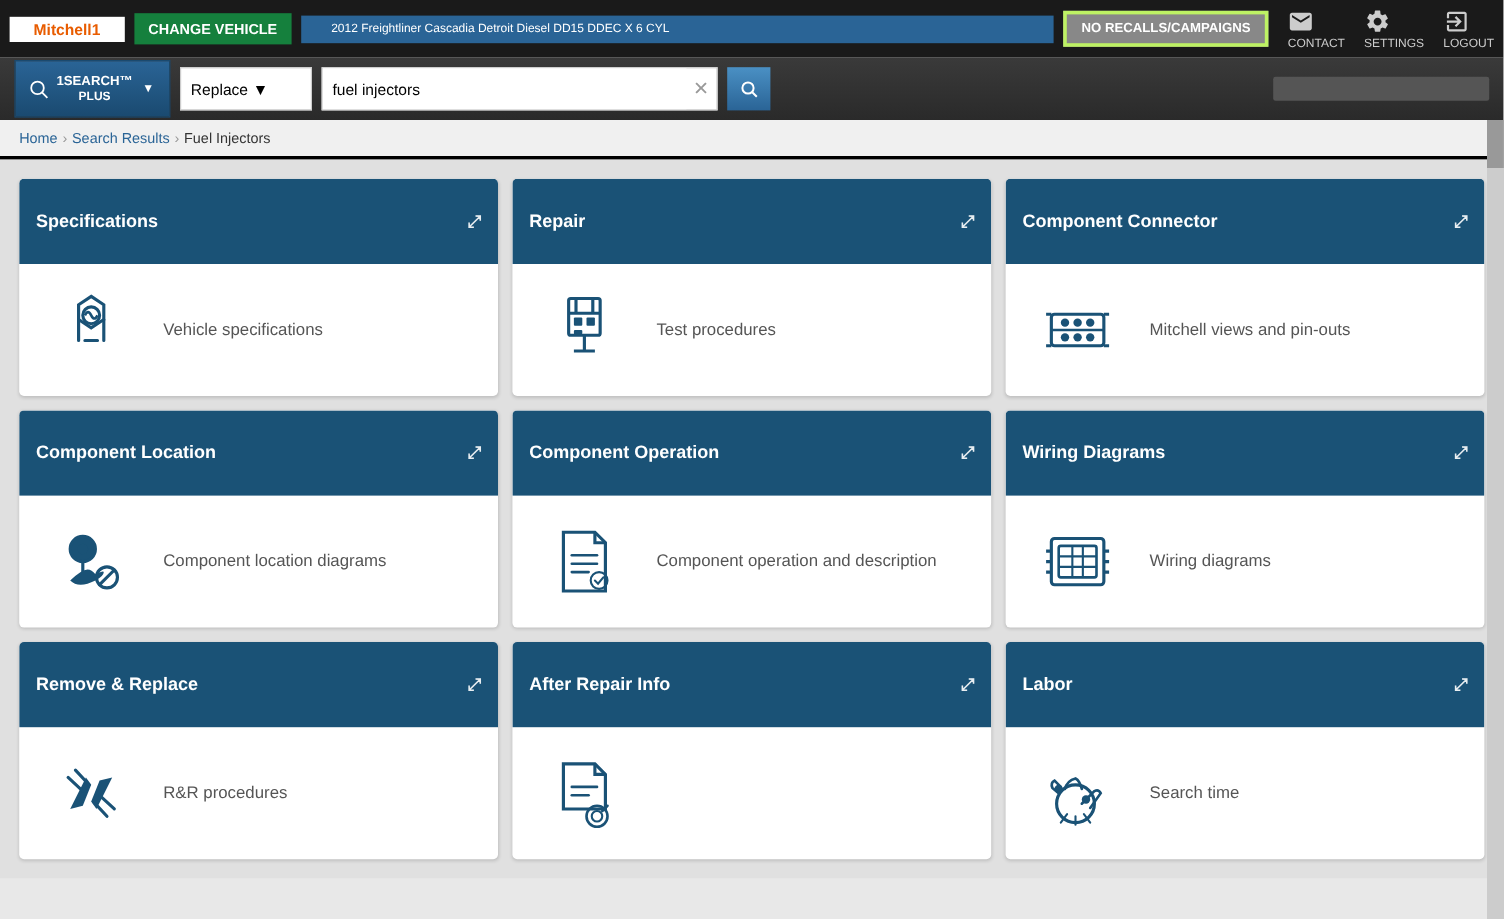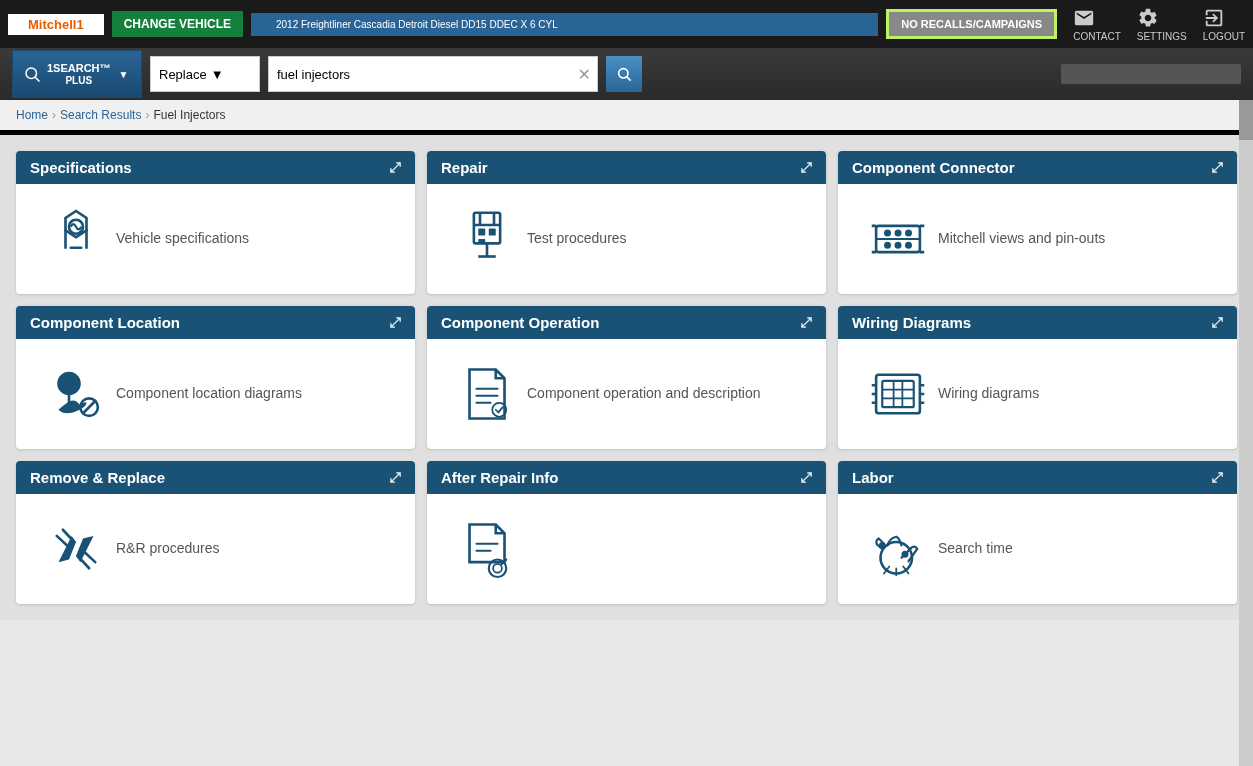--- a/index.html
+++ b/index.html
@@ -145,21 +145,21 @@
       background: #555;
       height: 20px;
       width: 180px;
       border-radius: 2px;
     }
 
     
     .breadcrumb {
       padding: 8px 16px;
       background: #f0f0f0;
-      border-bottom: 5px solid #000000;
+      border-bottom: 3px solid #000000;
       font-size: 12px;
       color: #666;
       display: flex;
       align-items: center;
       gap: 4px;
     }
     .breadcrumb a { color: #2a6496; text-decoration: none; cursor: pointer; }
     .breadcrumb .sep { color: #999; }
     .breadcrumb .current { color: #333; font-weight: normal; }
 
@@ -179,36 +179,37 @@
     .card {
       background: #fff;
       border-radius: 4px;
       overflow: hidden;
       box-shadow: 0 1px 3px rgba(0,0,0,0.15);
       cursor: pointer;
     }
     .card-header {
       background: #1a5276;
       color: #fff;
-      padding: 8px 14px;
+      padding: 27px 14px;
       font-size: 15px;
       font-weight: bold;
       display: flex;
       align-items: center;
       justify-content: space-between;
     }
     .expand-icon {
       color: #fff;
       font-size: 14px;
       opacity: 0.9;
     }
     .card-body {
       padding: 16px 20px;
       display: flex;
       align-items: center;
+      gap: 20px;
       min-height: 110px;
     }
     .card-icon {
       flex: 0 0 80px;
       display: flex;
       align-items: center;
       justify-content: center;
     }
     .card-icon svg {
       width: 70px;

